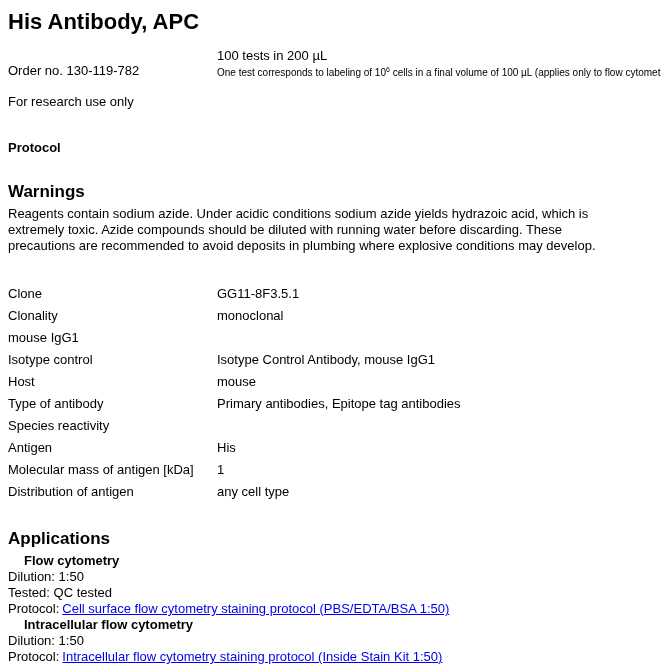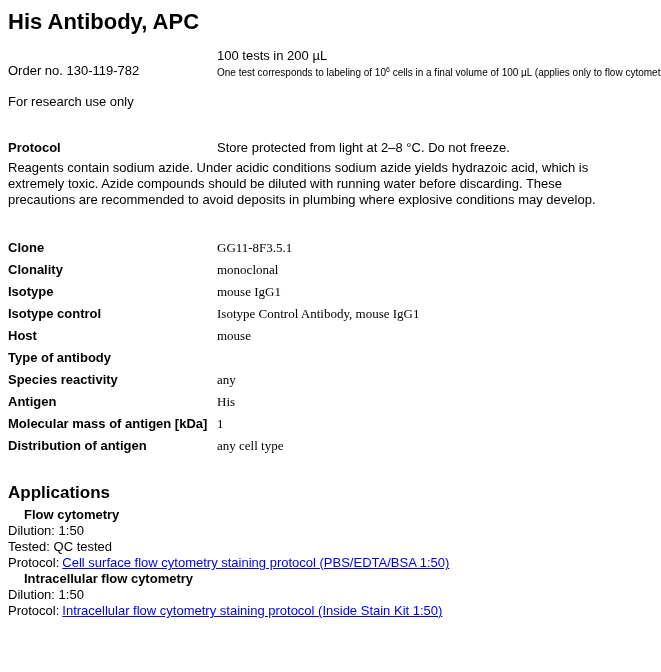--- a/index.html
+++ b/index.html
@@ -64,22 +64,22 @@
     line-height: 16px;
     max-width: 645px;
   }
 
   .props { margin-top: 29px; }
   .prop-row {
     display: flex;
     font-size: 13px;
     line-height: 22px;
   }
-  .prop-row .label { flex: 0 0 209px; font-weight: bold; }
-  .prop-row .value { flex: 1 1 auto; font-family: Liberation Serif, serif; }
+  .prop-row .label { flex: 0 0 209px; font-weight: normal; }
+  .prop-row .value { flex: 1 1 auto; }
 
   .apps-heading { }
   .app-group-name {
     font-size: 13px;
     line-height: 16px;
     font-weight: bold;
     padding-left: 16px;
   }
   .app-line {
     font-size: 13px;
@@ -104,52 +104,51 @@
     <div class="value">
       <div>100 tests in 200 µL</div>
       <div class="size-note"><span>One test corresponds to labeling of 10</span><sup>6</sup><span> cells in a final volume of 100 µL (applies only to flow cytometry).</span></div>
     </div>
   </div>
 
   <div class="research">For research use only</div>
 
   <div class="row storage-row">
     <div class="label bold">Protocol</div>
-    <div class="value">Store protected from light at 2–8 °C. Do not freeze.</div>
   </div>
 
+  <h2 class="section-heading">Warnings</h2>
   <p class="warnings-body">Reagents contain sodium azide. Under acidic conditions sodium azide yields hydrazoic acid, which is extremely toxic. Azide compounds should be diluted with running water before discarding. These precautions are recommended to avoid deposits in plumbing where explosive conditions may develop.</p>
 
   <div class="props">
     <div class="prop-row">
       <div class="label">Clone</div>
       <div class="value">GG11-8F3.5.1</div>
     </div>
     <div class="prop-row">
       <div class="label">Clonality</div>
       <div class="value">monoclonal</div>
     </div>
     <div class="prop-row">
-      <div class="label">Isotype</div>
       <div class="value">mouse IgG1</div>
     </div>
     <div class="prop-row">
       <div class="label">Isotype control</div>
       <div class="value">Isotype Control Antibody, mouse IgG1</div>
     </div>
     <div class="prop-row">
       <div class="label">Host</div>
       <div class="value">mouse</div>
     </div>
     <div class="prop-row">
       <div class="label">Type of antibody</div>
+      <div class="value">Primary antibodies, Epitope tag antibodies</div>
     </div>
     <div class="prop-row">
       <div class="label">Species reactivity</div>
-      <div class="value">any</div>
     </div>
     <div class="prop-row">
       <div class="label">Antigen</div>
       <div class="value">His</div>
     </div>
     <div class="prop-row">
       <div class="label">Molecular mass of antigen [kDa]</div>
       <div class="value">1</div>
     </div>
     <div class="prop-row">

